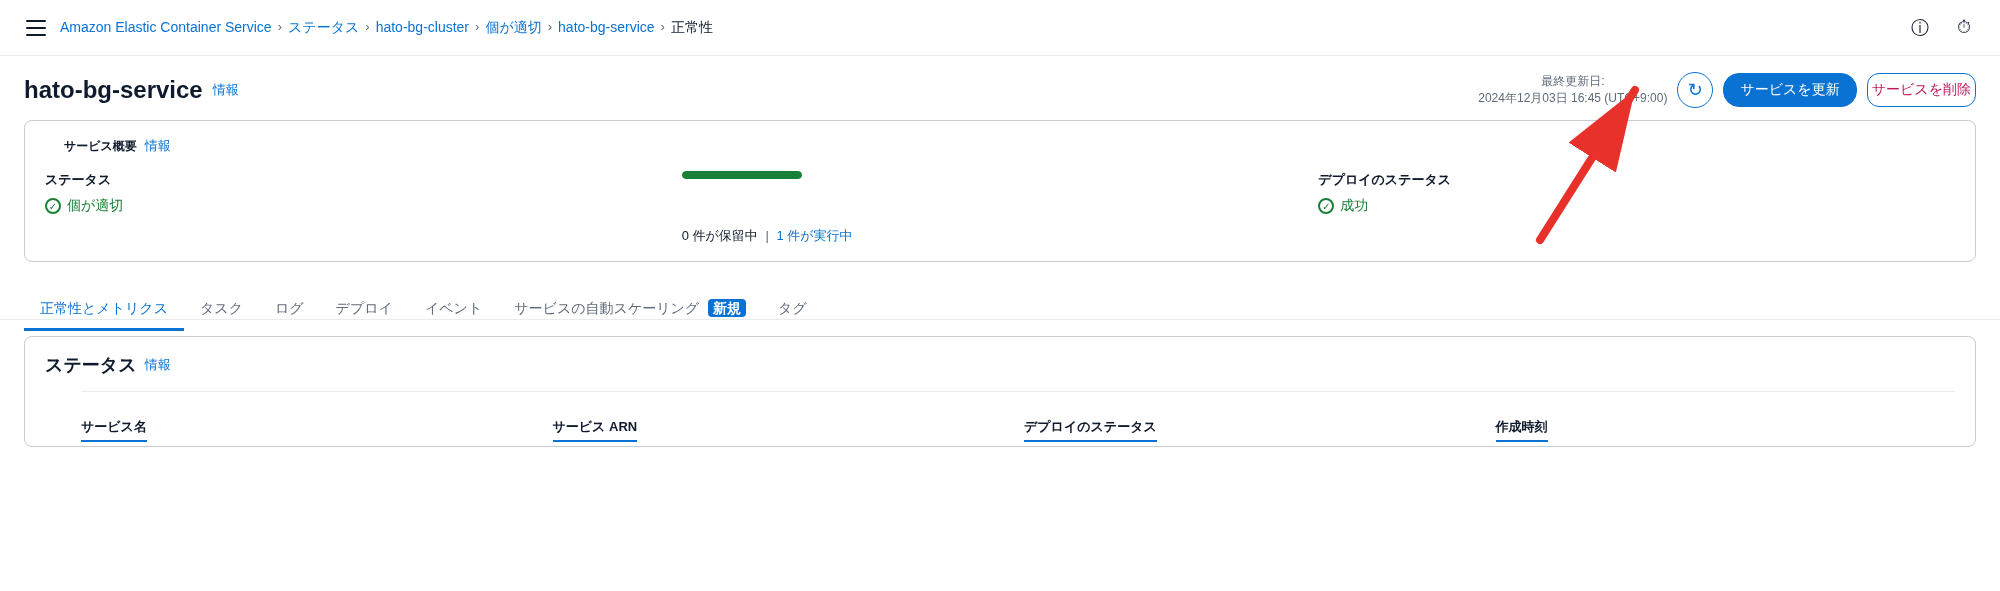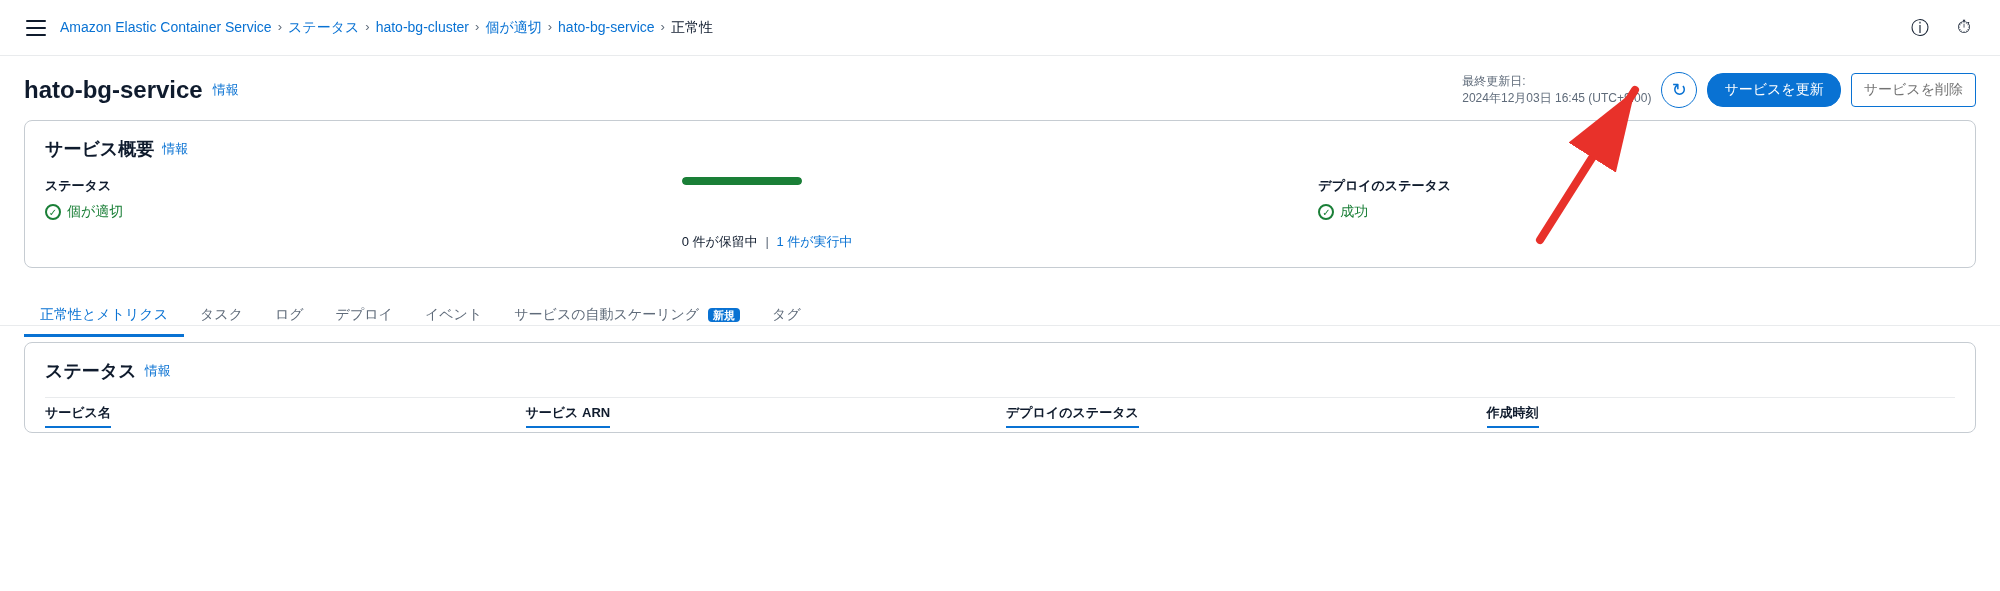--- a/index.html
+++ b/index.html
@@ -98,21 +98,21 @@
       font-size: 13px;
       text-decoration: none;
       cursor: pointer;
     }
     .page-header-right {
       display: flex;
       align-items: center;
       gap: 10px;
     }
     .last-updated {
-      text-align: left;
+      text-align: center;
       font-size: 12px;
       color: #5f6b7a;
       line-height: 1.4;
     }
     .refresh-btn {
       width: 36px;
       height: 36px;
       border: 1.5px solid #0972d3;
       background: #fff;
       border-radius: 50%;
@@ -129,47 +129,48 @@
       border: 1.5px solid #0972d3;
       border-radius: 16px;
       padding: 7px 16px;
       font-size: 14px;
       cursor: pointer;
       font-weight: 500;
       white-space: nowrap;
     }
     .btn-secondary {
       background: #fff;
-      color: #737373;
+      color: #be185d;
       border: 1.5px solid #0972d3;
-      border-radius: 4px;
-      padding: 7px 12px;
+      border-radius: 12px;
+      padding: 7px 4px;
       font-size: 14px;
       cursor: pointer;
       font-weight: 500;
       white-space: nowrap;
     }
 
     
     .card {
       margin: 0 24px 16px 24px;
       border: 1px solid #c6ccd2;
       border-radius: 8px;
       padding: 16px 20px;
     }
     .card-header {
       display: flex;
       align-items: center;
       gap: 8px;
       margin-bottom: 16px;
     }
     .card-title {
-      font-size: 18px;
-      font-weight: 700;
-      color: #0f1b2d;
+      font-size: 12px;
+      font-weight: 700;
+      color: #0f1b2d;
+      margin-left: 19px;
     }
     .card-body {
       display: flex;
       gap: 0;
     }
     .stat-col {
       flex: 1;
       padding-right: 20px;
     }
     .stat-col + .stat-col {
@@ -258,21 +259,21 @@
     }
     .tab.active {
       color: #0972d3;
       border-bottom: 3px solid #0972d3;
       font-weight: 500;
     }
     .tab-badge {
       background: #0972d3;
       color: #fff;
       border-radius: 4px;
-      font-size: 11px;
+      font-size: 14px;
       padding: 1px 5px;
       margin-left: 5px;
       font-weight: 700;
     }
 
     
     .status-section {
       margin: 16px 24px 0 24px;
       border: 1px solid #c6ccd2;
       border-radius: 8px;
@@ -286,21 +287,22 @@
     }
     .status-title {
       font-size: 18px;
       font-weight: 700;
       color: #0f1b2d;
     }
     .status-cols {
       display: flex;
       gap: 12px;
       border-top: 1px solid #e9ebed;
-      padding-top: 6px;
+      padding-top: 26px;
+      margin-left: 36px;
     }
     .status-col {
       flex: 1;
       padding-right: 20px;
     }
     .status-col-label {
       font-size: 13px;
       font-weight: 700;
       color: #0f1b2d;
       padding-bottom: 4px;

